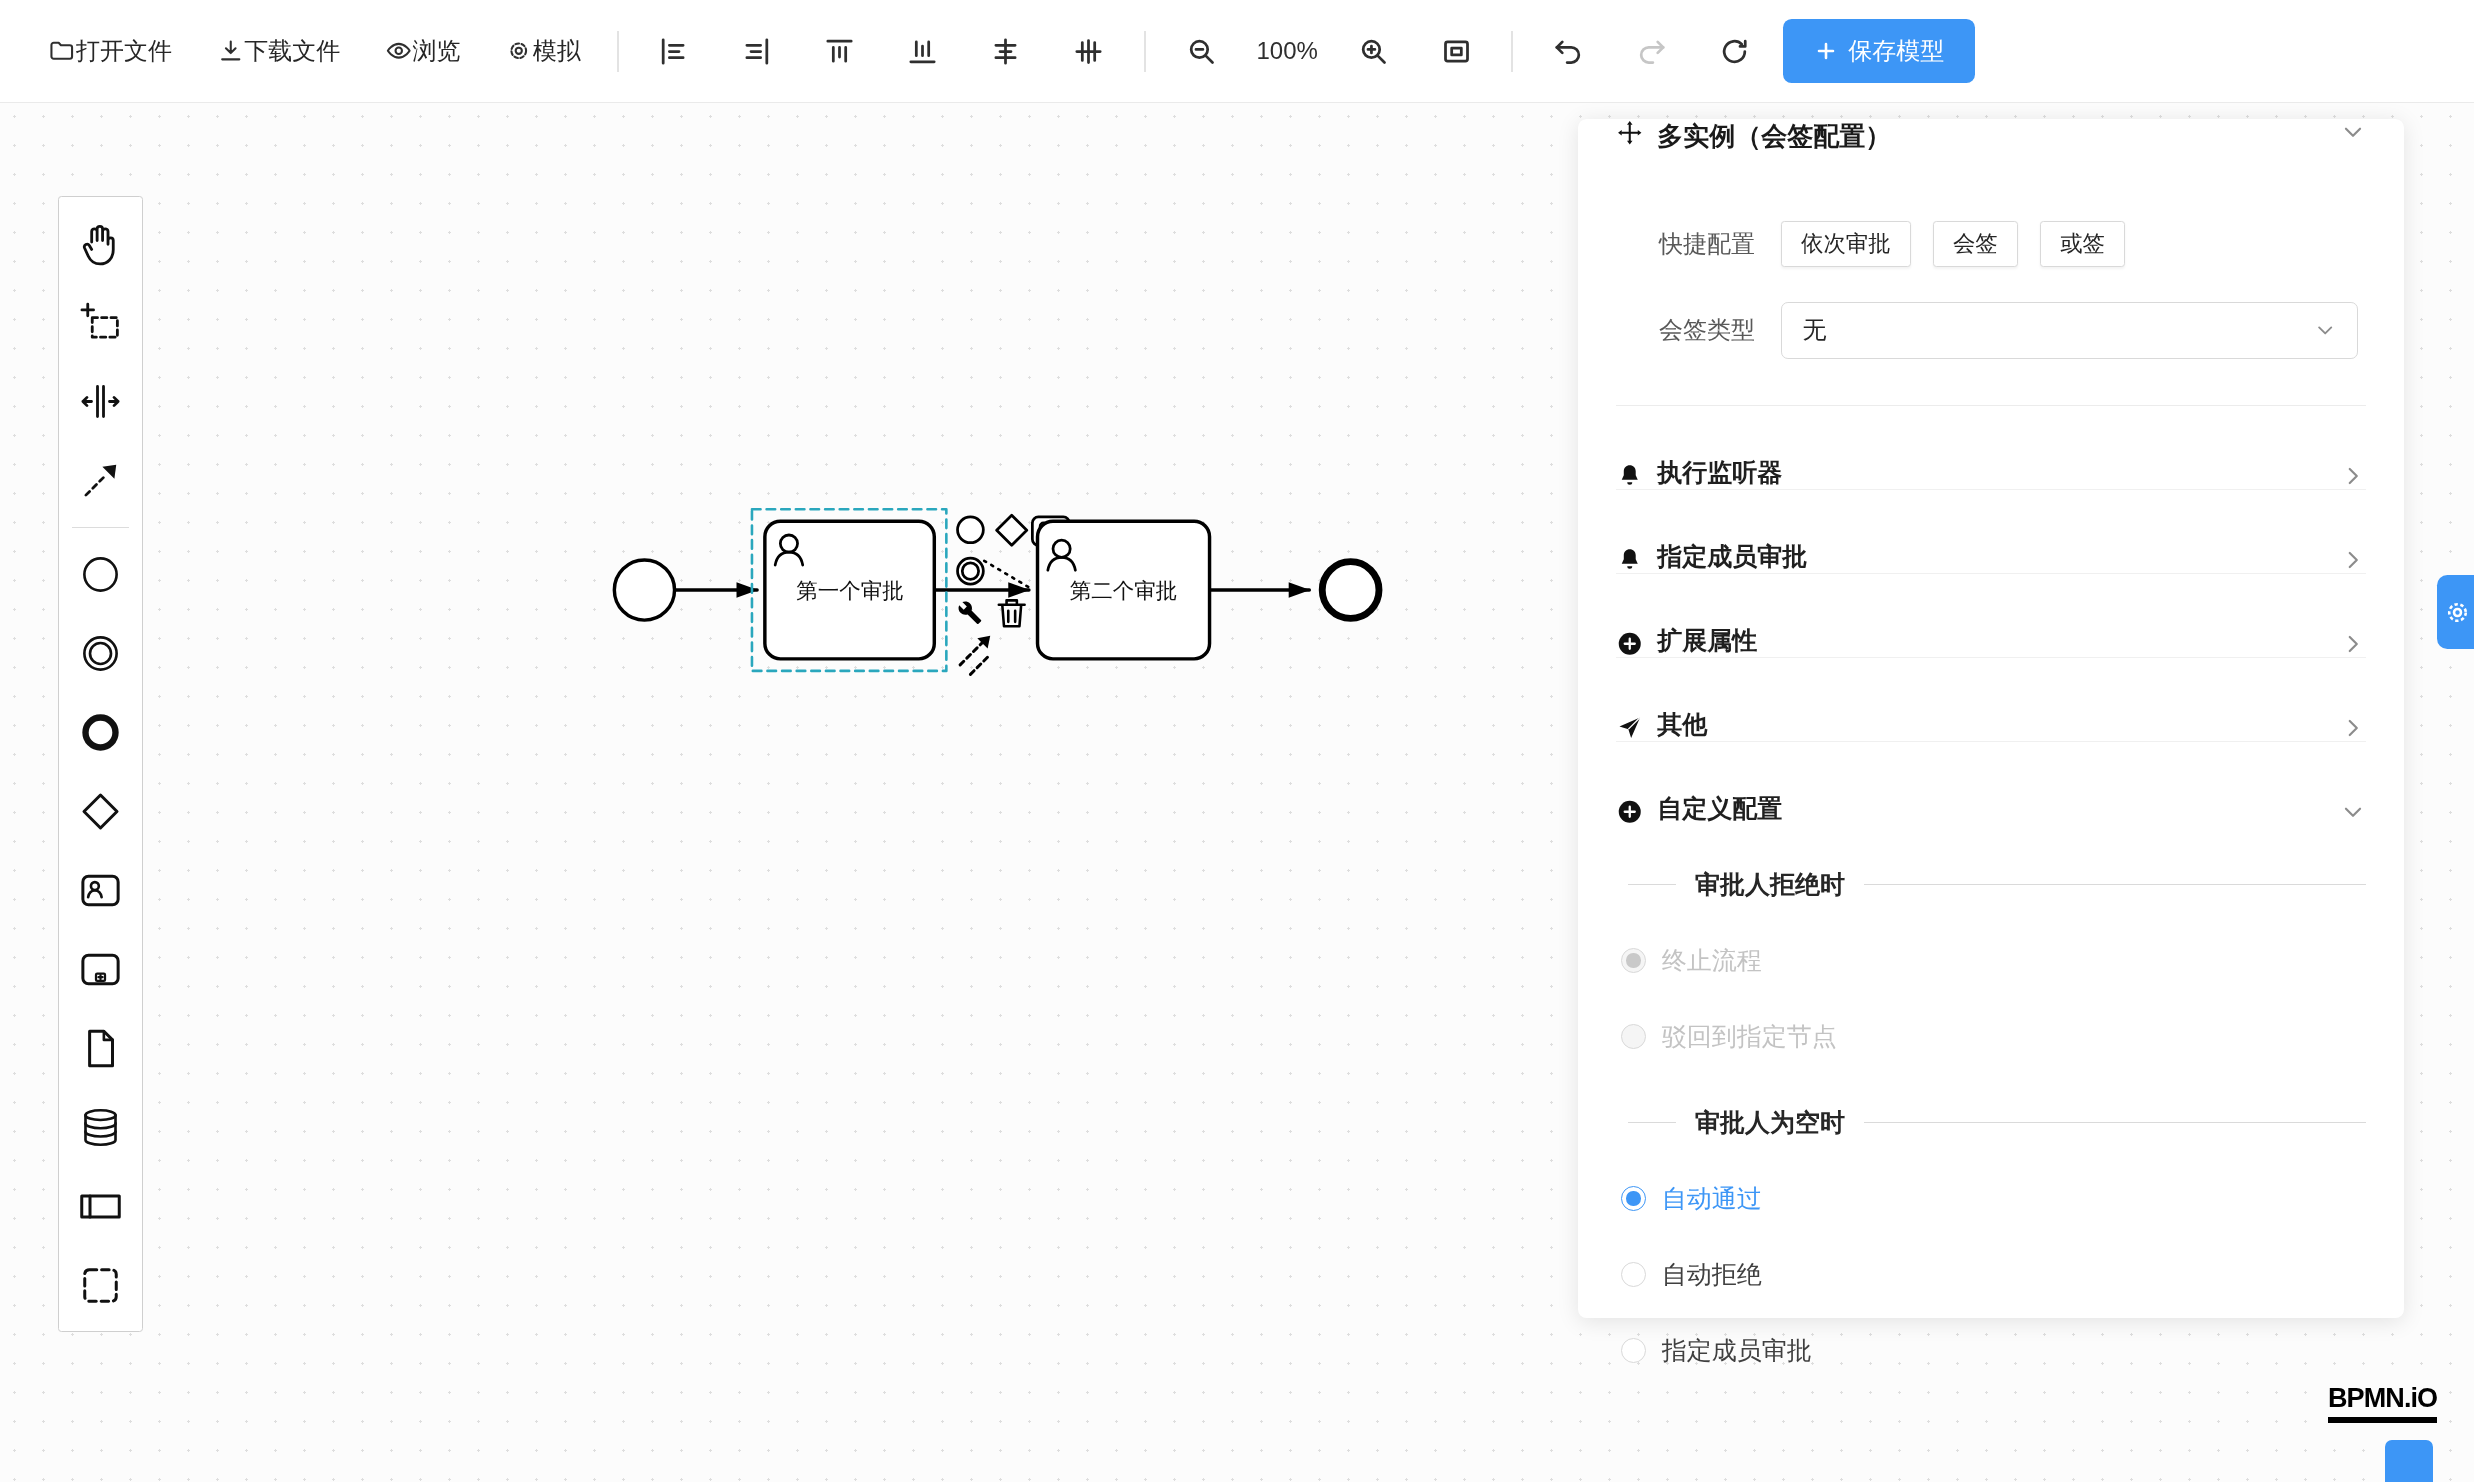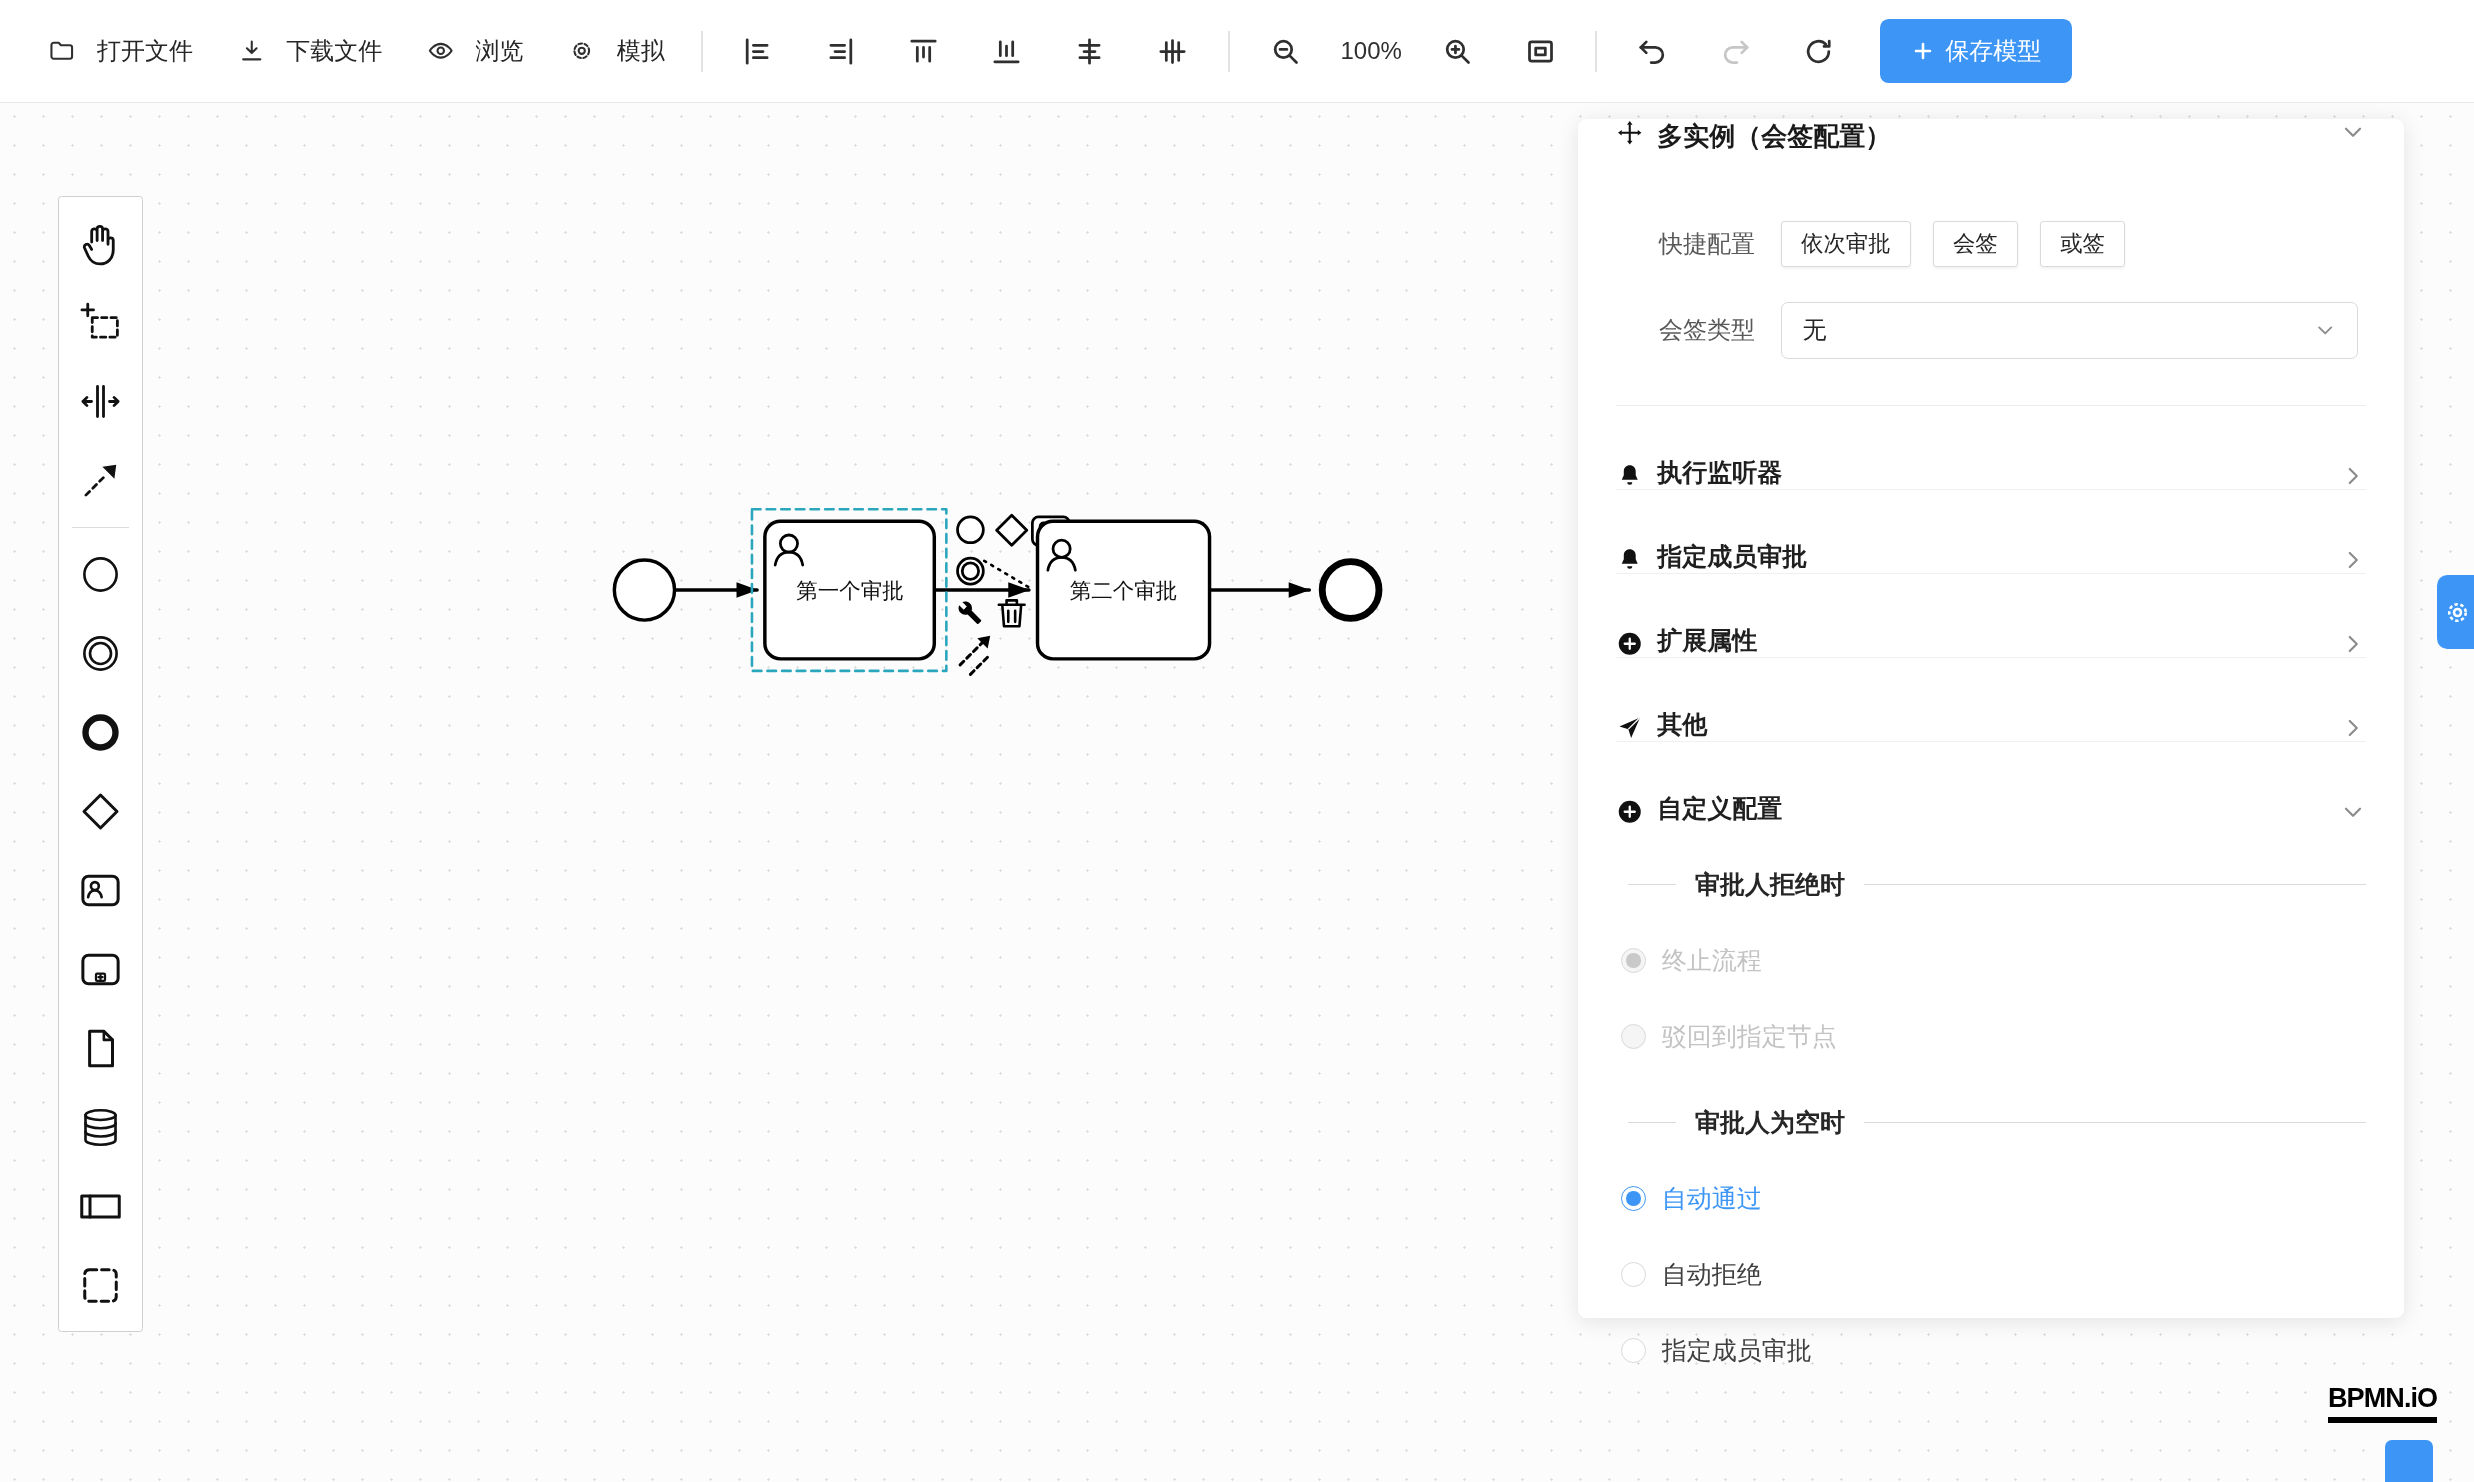--- a/index.html
+++ b/index.html
@@ -26,32 +26,32 @@
   .dash2  { stroke:#000; stroke-width:3.5; stroke-dasharray:6 5; fill:none; }
   .wrench { fill:#000; stroke:none; }
   .tlabel { font-family:"Liberation Sans", sans-serif; font-size:25px; fill:#111;
             text-anchor:middle; stroke:none; }
 
   
   .toolbar { position:absolute; top:0; left:0; right:0; height:102px; background:#fff;
              border-bottom:0.9px solid #eaeaea; display:flex; align-items:center;
              padding-left:26px; z-index:10; }
   button { background:none; border:none; padding:0; cursor:pointer; font-family:inherit; }
-  .tb-btn { display:flex; align-items:center; gap:21px; height:102px; padding:0 22.4px;
+  .tb-btn { display:flex; align-items:center; gap:0; height:102px; padding:0 22.4px;
             font-size:24px; color:#262626; }
   .i { width:27.5px; height:27.5px; fill:none; stroke:#2f2f2f; stroke-width:1.8;
        stroke-linecap:round; stroke-linejoin:round; }
   .tb-icon-btn { width:83px; height:102px; display:flex; align-items:center; justify-content:center; }
   .tb-icon-btn .i { width:33px; height:33px; stroke-width:2; }
   .tb-sep { width:1.7px; height:41px; background:#e3e3e3; margin:0 13.8px; }
   .zoom-level { font-size:24px; color:#2f2f2f; width:89px; text-align:center; }
   .redo .i { stroke:#c6c6c6; }
   .save-btn { background:var(--accent,#3D96F6); color:#fff; border-radius:8.6px; height:64px;
               padding:0 31px; display:flex; align-items:center; gap:10.3px; font-size:24px;
-              margin-left:20px; }
+              margin-left:7px; }
   .save-btn .i { width:24px; height:24px; stroke:#fff; stroke-width:2.6; }
 
   
   .palette { position:absolute; left:58px; top:196px; width:83px; background:#fff;
              border:0.9px solid #cfcfcf; border-radius:3.4px; display:flex; flex-direction:column;
              align-items:center; padding:6.9px 0; z-index:6; }
   .p-item { width:83px; height:79px; display:flex; align-items:center; justify-content:center; }
   .pi { width:45px; height:45px; fill:none; stroke:#111; stroke-width:1.5;
         stroke-linecap:round; stroke-linejoin:round; }
   .p-div { width:57px; height:0.9px; background:#dcdcdc; margin:6.9px 0; }

